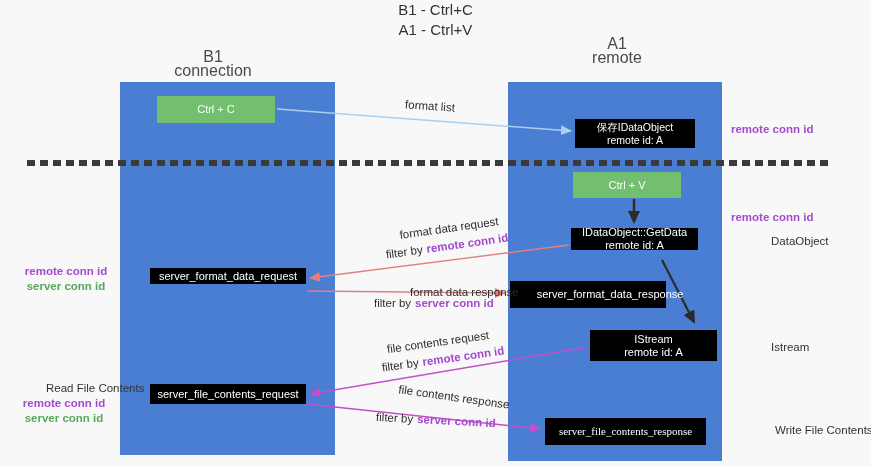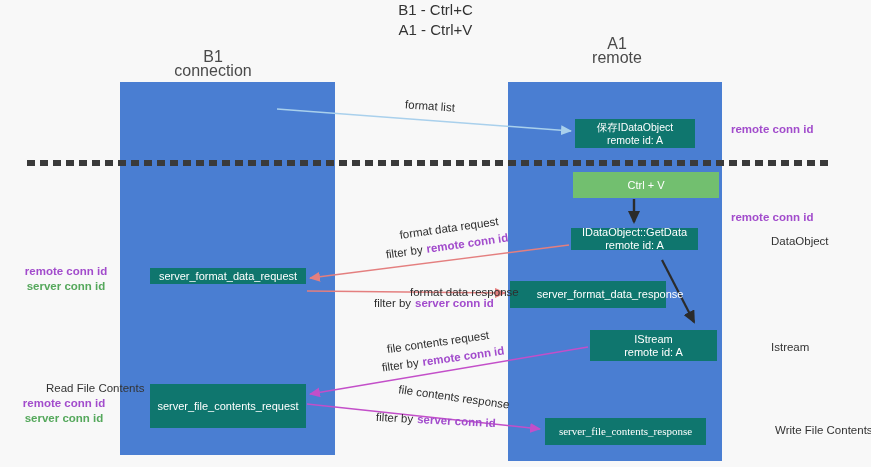--- a/index.html
+++ b/index.html
@@ -40,21 +40,21 @@
     flex-direction: column;
     align-items: center;
     justify-content: center;
     color: #fff;
     font-size: 11px;
     line-height: 13px;
     text-align: center;
     z-index: 3;
   }
   .node-green { background: #72bf6f; }
-  .node-orange { background: #0f766e; }
+  .node-orange { background: #000000; }
 
   svg.wires { left: 0; top: 0; z-index: 2; }
 
   .wire-label {
     font-size: 11.5px;
     color: #2e2e2e;
     text-align: center;
     white-space: nowrap;
     z-index: 4;
   }
@@ -111,27 +111,30 @@
     </defs>
     <line x1="277" y1="109" x2="571" y2="131" stroke="#a9d0ec" stroke-width="1.5" marker-end="url(#mk-blue)"></line>
     <line x1="634" y1="199" x2="634" y2="222" stroke="#2b2b2b" stroke-width="2.4" marker-end="url(#mk-black)"></line>
     <line x1="662" y1="260" x2="694" y2="322" stroke="#2b2b2b" stroke-width="2.2" marker-end="url(#mk-black)"></line>
     <line x1="569" y1="245" x2="310" y2="278" stroke="#e47f7f" stroke-width="1.4" marker-end="url(#mk-salmon)"></line>
     <line x1="307" y1="291" x2="505" y2="293" stroke="#e47f7f" stroke-width="1.4" marker-end="url(#mk-salmon)"></line>
     <line x1="588" y1="347" x2="310" y2="394" stroke="#c34fc9" stroke-width="1.4" marker-end="url(#mk-magenta)"></line>
     <line x1="307" y1="404" x2="540" y2="429" stroke="#c34fc9" stroke-width="1.4" marker-end="url(#mk-magenta)"></line>
   </svg>
 
+  <div class="abs node node-green" style="left:157px; top:96px; width:118px; height:27px;">
+    <div>Ctrl + C</div>
+  </div>
 
   <div class="abs node node-orange" style="left:575px; top:119px; width:120px; height:29px; font-size:10.5px;">
     <div>保存IDataObject</div>
     <div>remote id: A</div>
   </div>
 
-  <div class="abs node node-green" style="left:573px; top:172px; width:146px; height:26px;">
+  <div class="abs node node-green" style="left:573px; top:172px; width:108px; height:26px;">
     <div>Ctrl + V</div>
   </div>
 
   <div class="abs node node-orange" style="left:571px; top:228px; width:127px; height:22px;">
     <div>IDataObject::GetData</div>
     <div>remote id: A</div>
   </div>
 
   <div class="abs node node-orange" style="left:150px; top:268px; width:156px; height:16px;">
     <div>server_format_data_request</div>
@@ -139,21 +142,21 @@
 
   <div class="abs node node-orange" style="left:510px; top:281px; width:156px; height:27px;padding-left:44px;">
     <div>server_format_data_response</div>
   </div>
 
   <div class="abs node node-orange" style="left:590px; top:330px; width:127px; height:31px;">
     <div>IStream</div>
     <div>remote id: A</div>
   </div>
 
-  <div class="abs node node-orange" style="left:150px; top:384px; width:156px; height:44px;">
+  <div class="abs node node-orange" style="left:150px; top:384px; width:156px; height:20px;">
     <div>server_file_contents_request</div>
   </div>
 
   <div class="abs node node-orange" style="left:545px; top:418px; width:161px; height:27px;font-family:Liberation Serif, serif;">
     <div>server_file_contents_response</div>
   </div>
 
   <div class="abs wire-label" style="left:393px; top:100px; width:74px; transform:rotate(4deg);">format list</div>
 
   <div class="abs wire-label" style="left:390px; top:222px; width:118px; transform:rotate(-8deg);">format data request</div>

